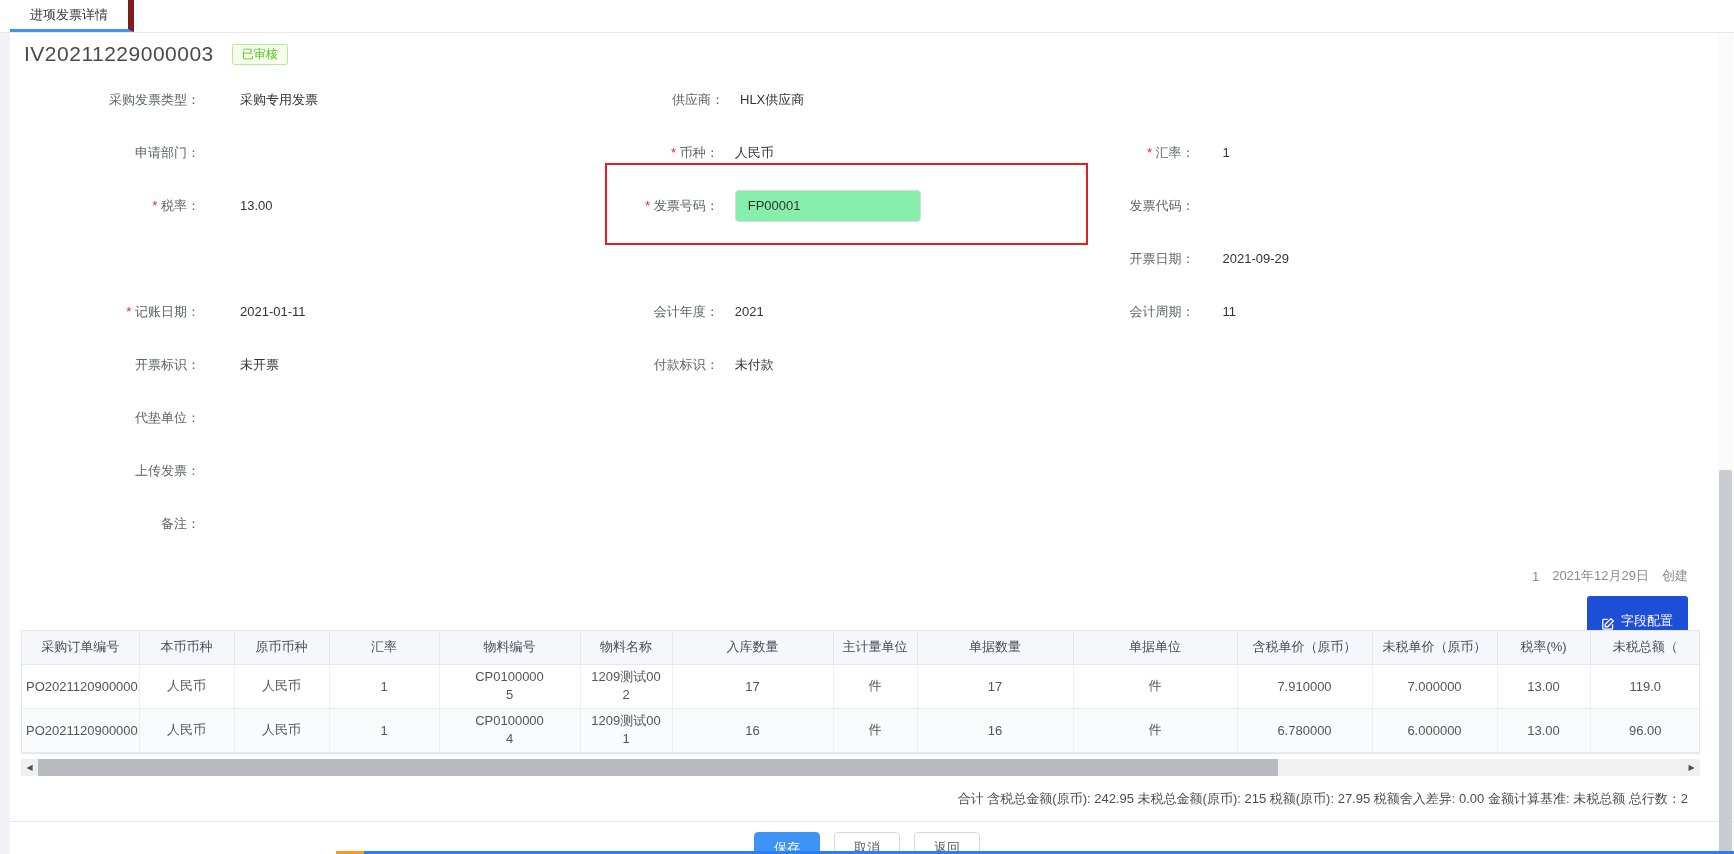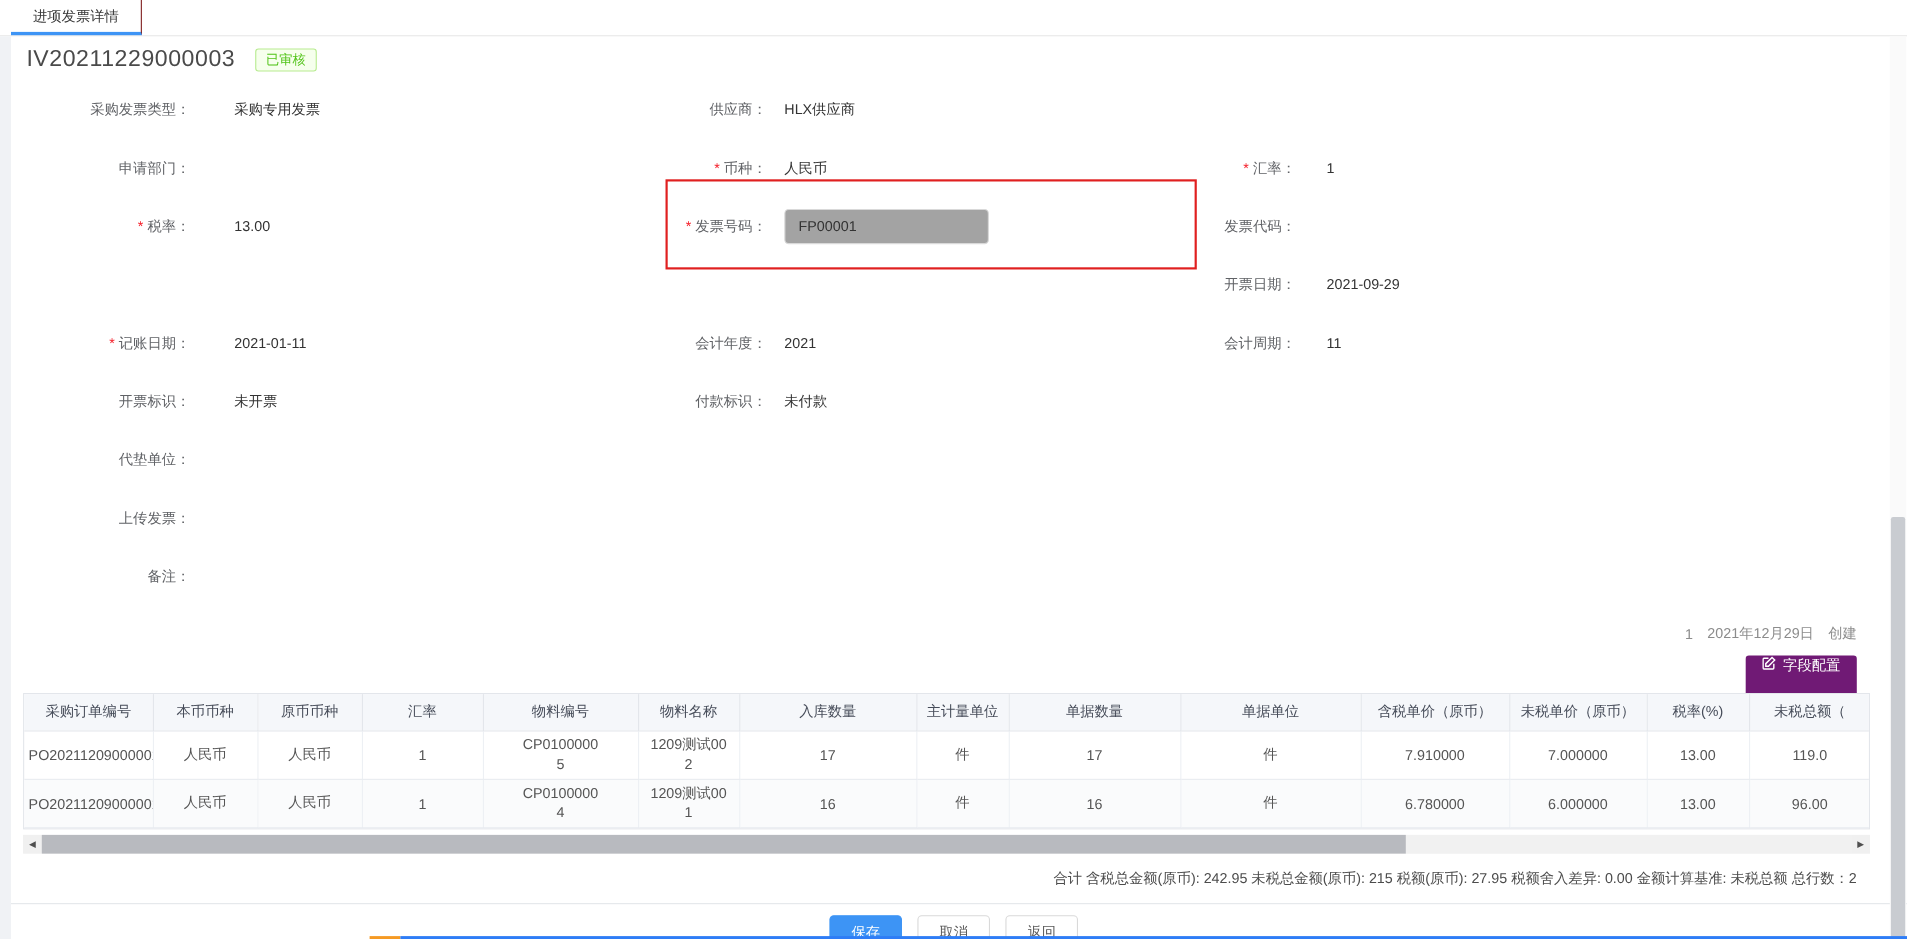--- a/index.html
+++ b/index.html
@@ -6,60 +6,60 @@
   html,body { width:1734px; height:854px; overflow:hidden; background:#fff;
     font-family:"Liberation Sans","DejaVu Sans",sans-serif; font-size:13px; color:#333; }
   body { position:relative; }
 
   
   .left-gutter { position:absolute; left:0; top:33px; width:10px; height:821px; background:#f0f2f5; }
 
   
   .tabbar { height:33px; width:100%; border-bottom:1px solid #e8e8e8; background:#fff; display:flex; }
   .tab { margin-left:10px; padding:0 20px; display:flex; align-items:center; font-size:13px; color:#383838;
-    border-right:1px solid #7f1d1d; border-bottom:3px solid #3d94f5; cursor:pointer; }
+    border-right:6px solid #7f1d1d; border-bottom:3px solid #3d94f5; cursor:pointer; }
 
   
   .title-row { display:flex; align-items:center; margin:7px 0 0 24px; height:28px; }
   .doc-number { font-size:21px; color:#4a4a4a; letter-spacing:.5px; }
   .status-badge { margin-left:18px; font-size:12px; color:#52c41a; background:#f6ffed;
     border:1px solid #b7eb8f; border-radius:3px; padding:2px 9px; line-height:15px; }
 
   
   .form { margin-top:5px; padding-left:10px; }
   .form-row { display:flex; height:53px; align-items:center; }
   .fc { display:flex; align-items:center; }
-  .fc.c1 { width:535px; }
+  .fc.c1 { width:535px;margin-left:27px; }
   .fc.c2 { width:515px; }
   .fc.c3 { width:664px; }
   .flabel { color:#606266; text-align:right; white-space:nowrap; }
   .c1 .flabel { width:163px; }
   .c2 .flabel { width:152px; }
   .c3 .flabel { width:118px; }
   .fvalue { color:#333; white-space:nowrap; }
   .c1 .fvalue { margin-left:40px; }
   .c2 .fvalue { margin-left:16px; }
   .c3 .fvalue { margin-left:28px; }
   .required .flabel::before { content:"* "; color:#f5222d; }
   .text-input { margin-left:16px; width:186px; height:32px; border:1px solid #d9d9d9; border-radius:4px;
-    padding:0 12px; font-size:13px; color:#333; font-family:inherit; outline:none; background:#a3a3a3; }
+    padding:0 12px; font-size:13px; color:#333; font-family:inherit; outline:none; background:#86efac; }
 
   
   .annotation-box { position:absolute; left:605px; top:163px; width:483px; height:82px;
     border:2px solid #e02020; pointer-events:none; z-index:30; }
 
   
   .created-line { margin-top:16px; padding-right:46px; display:flex; justify-content:flex-end;
     color:#8c8c8c; font-size:13px; height:20px; align-items:center; }
   .created-line span { margin-left:13px; }
 
   
   .config-row { margin-top:10px; padding-right:46px; display:flex; justify-content:flex-end; }
-  .config-btn { height:34px; background:#701a75; color:#fff; border:none; border-radius:3px 3px 0 0;
-    font-size:13px; padding:0 15px; display:flex; align-items:flex-start; cursor:pointer; font-family:inherit; }
+  .config-btn { height:34px; background:#1d4ed8; color:#fff; border:none; border-radius:3px 3px 0 0;
+    font-size:13px; padding:0 15px; display:flex; align-items:flex-end; cursor:pointer; font-family:inherit; }
   .config-btn svg { margin-right:6px; }
 
   
   .grid-wrap { margin-left:21px; width:1679px; overflow:hidden; border:1px solid #e3e6eb; border-bottom:1px solid #e3e6eb; }
   table { border-collapse:collapse; table-layout:fixed; width:1678px; }
   thead th { height:33px; background:#f5f7fa; color:#464c59; font-weight:500; font-size:13px;
     border-right:1px solid #e3e6eb; border-bottom:1px solid #e3e6eb; text-align:center; padding:0 4px;
     overflow:hidden; white-space:nowrap; }
   thead th:last-child { border-right:none; }
   tbody td { height:44px; color:#555; font-size:13px; text-align:center; vertical-align:middle;

